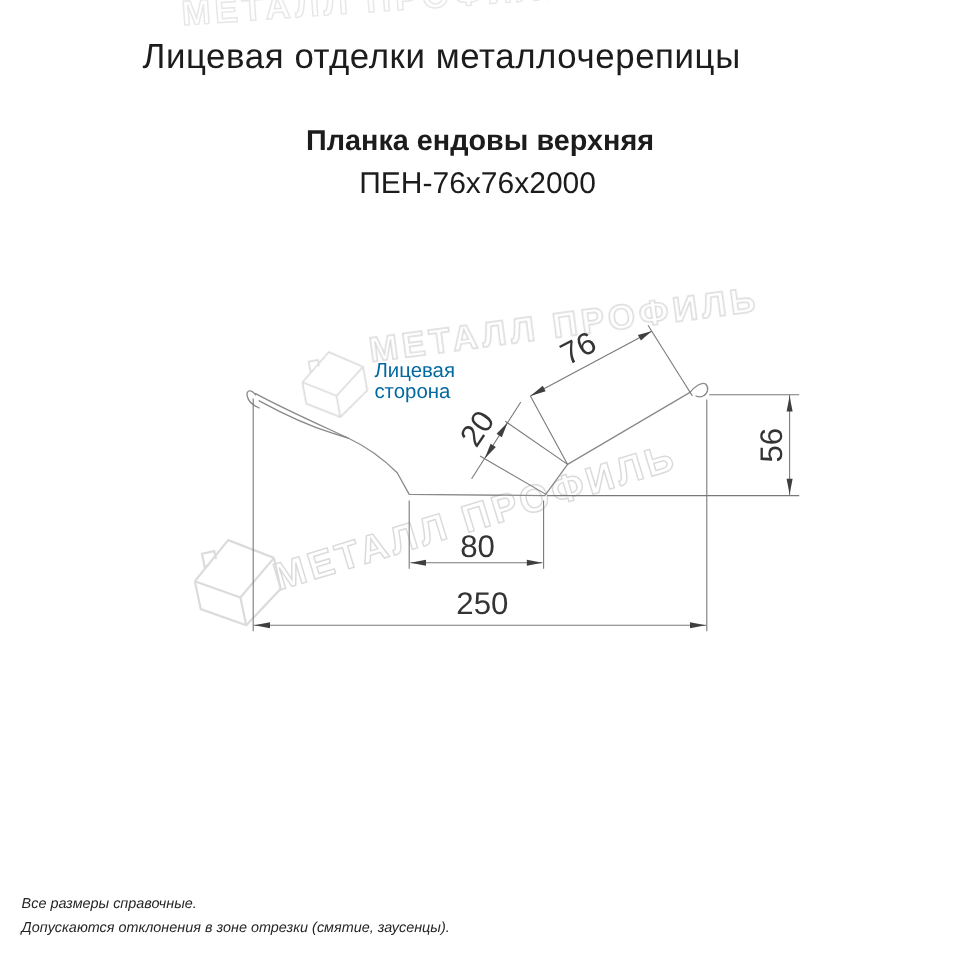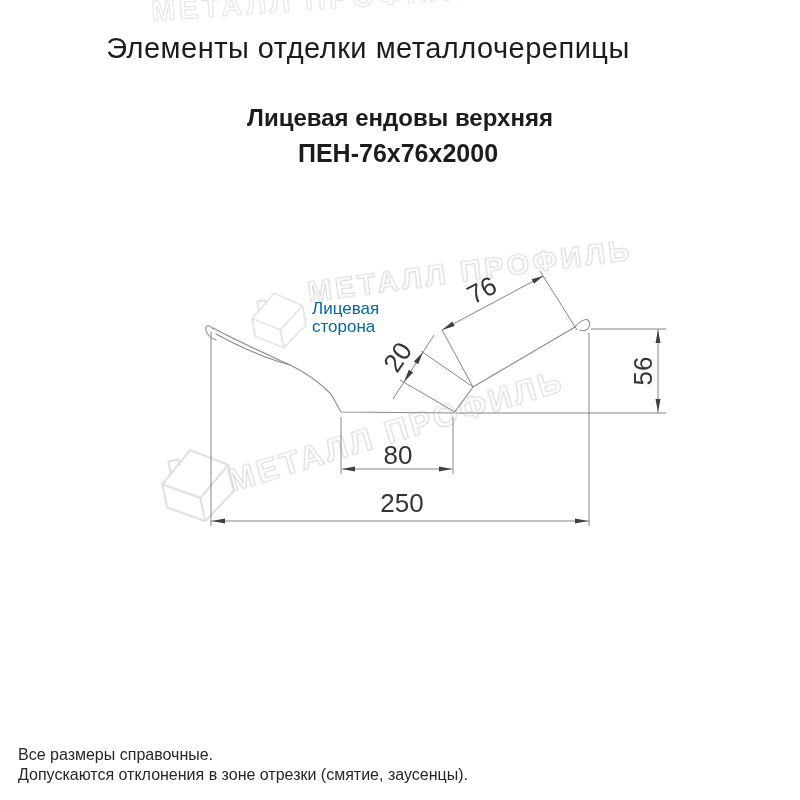--- a/index.html
+++ b/index.html
@@ -4,38 +4,38 @@
 <style>
   html,body{margin:0;padding:0;background:#ffffff;}
   body{width:800px;height:800px;position:relative;overflow:hidden;
        font-family:"Liberation Sans","DejaVu Sans",sans-serif;}
   .abs{position:absolute;}
   .page-title{top:32px;left:368px;transform:translateX(-50%);
       font-size:29px;color:#1c1c1c;white-space:nowrap;letter-spacing:0.5px;}
   .subtitle{top:104px;left:400px;transform:translateX(-50%);
       font-size:24px;font-weight:bold;color:#1c1c1c;white-space:nowrap;}
   .prodcode{top:139px;left:398px;transform:translateX(-50%);
-      font-size:25px;font-weight:bold;color:#1c1c1c;white-space:nowrap;}
+      font-size:25px;font-weight:normal;color:#1c1c1c;white-space:nowrap;}
   .face-label{top:300px;left:312px;width:90px;font-size:17px;line-height:18px;
       color:#0369a1;}
-  .footer{left:18px;font-size:16px;color:#262626;white-space:nowrap;}
+  .footer{left:18px;font-size:12px;color:#262626;white-space:nowrap;font-style:italic;}
   .fn1{top:746px;}
   .fn2{top:766px;text-align:right;}
   svg{position:absolute;top:0;left:0;}
   .dimtext{font-size:26px;fill:#343434;}
   .wm{fill:none;stroke:#d9d9d9;stroke-width:1.2;font-weight:bold;
       font-size:29px;letter-spacing:3.5px;}
   .wm-big{font-size:32px;letter-spacing:3px;}
   .wm-faint{stroke:#e6e6e6;}
 </style>
 </head>
 <body>
 
-<div class="abs page-title">Элементы отделки металлочерепицы</div>
-<div class="abs subtitle">Лицевая ендовы верхняя</div>
+<div class="abs page-title">Лицевая отделки металлочерепицы</div>
+<div class="abs subtitle">Планка ендовы верхняя</div>
 <div class="abs prodcode">ПЕН-76х76х2000</div>
 
 <svg width="800" height="800" viewBox="0 0 800 800">
   <defs>
     <filter id="soft" x="-20%" y="-20%" width="140%" height="140%">
       <feGaussianBlur stdDeviation="0.55"></feGaussianBlur>
     </filter>
   </defs>
 
   <g filter="url(#soft)" opacity="0.95">

